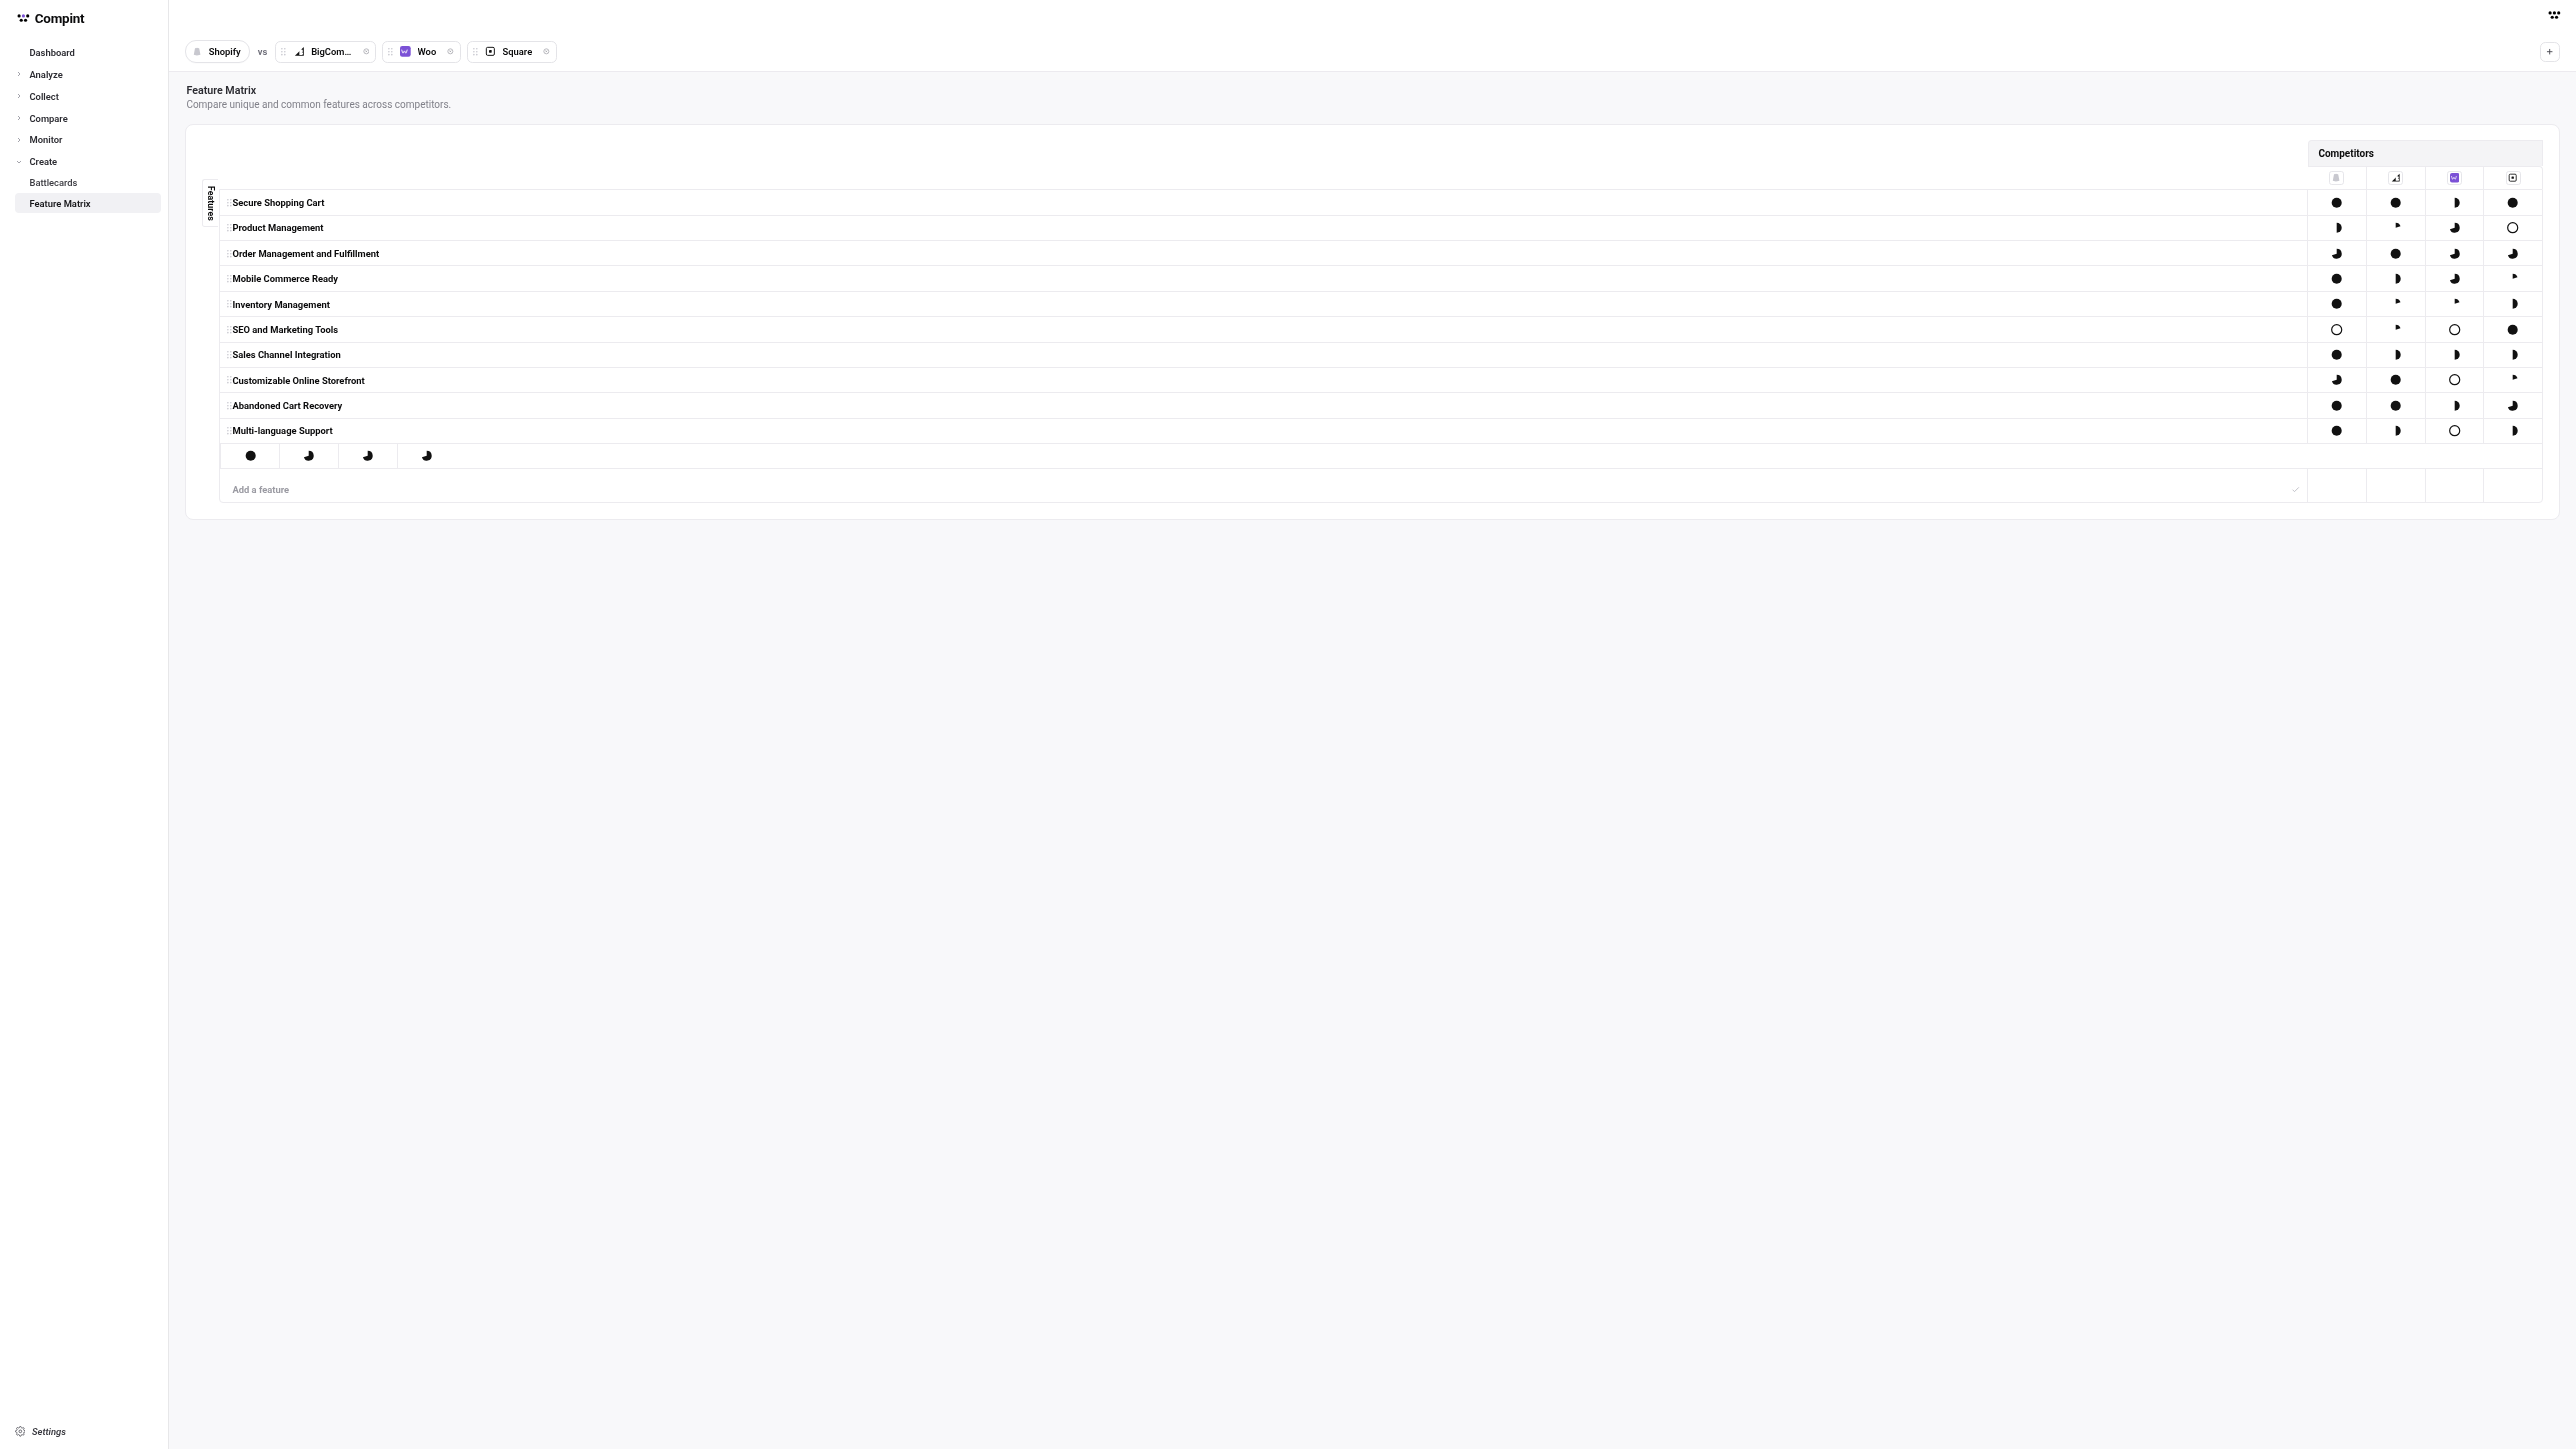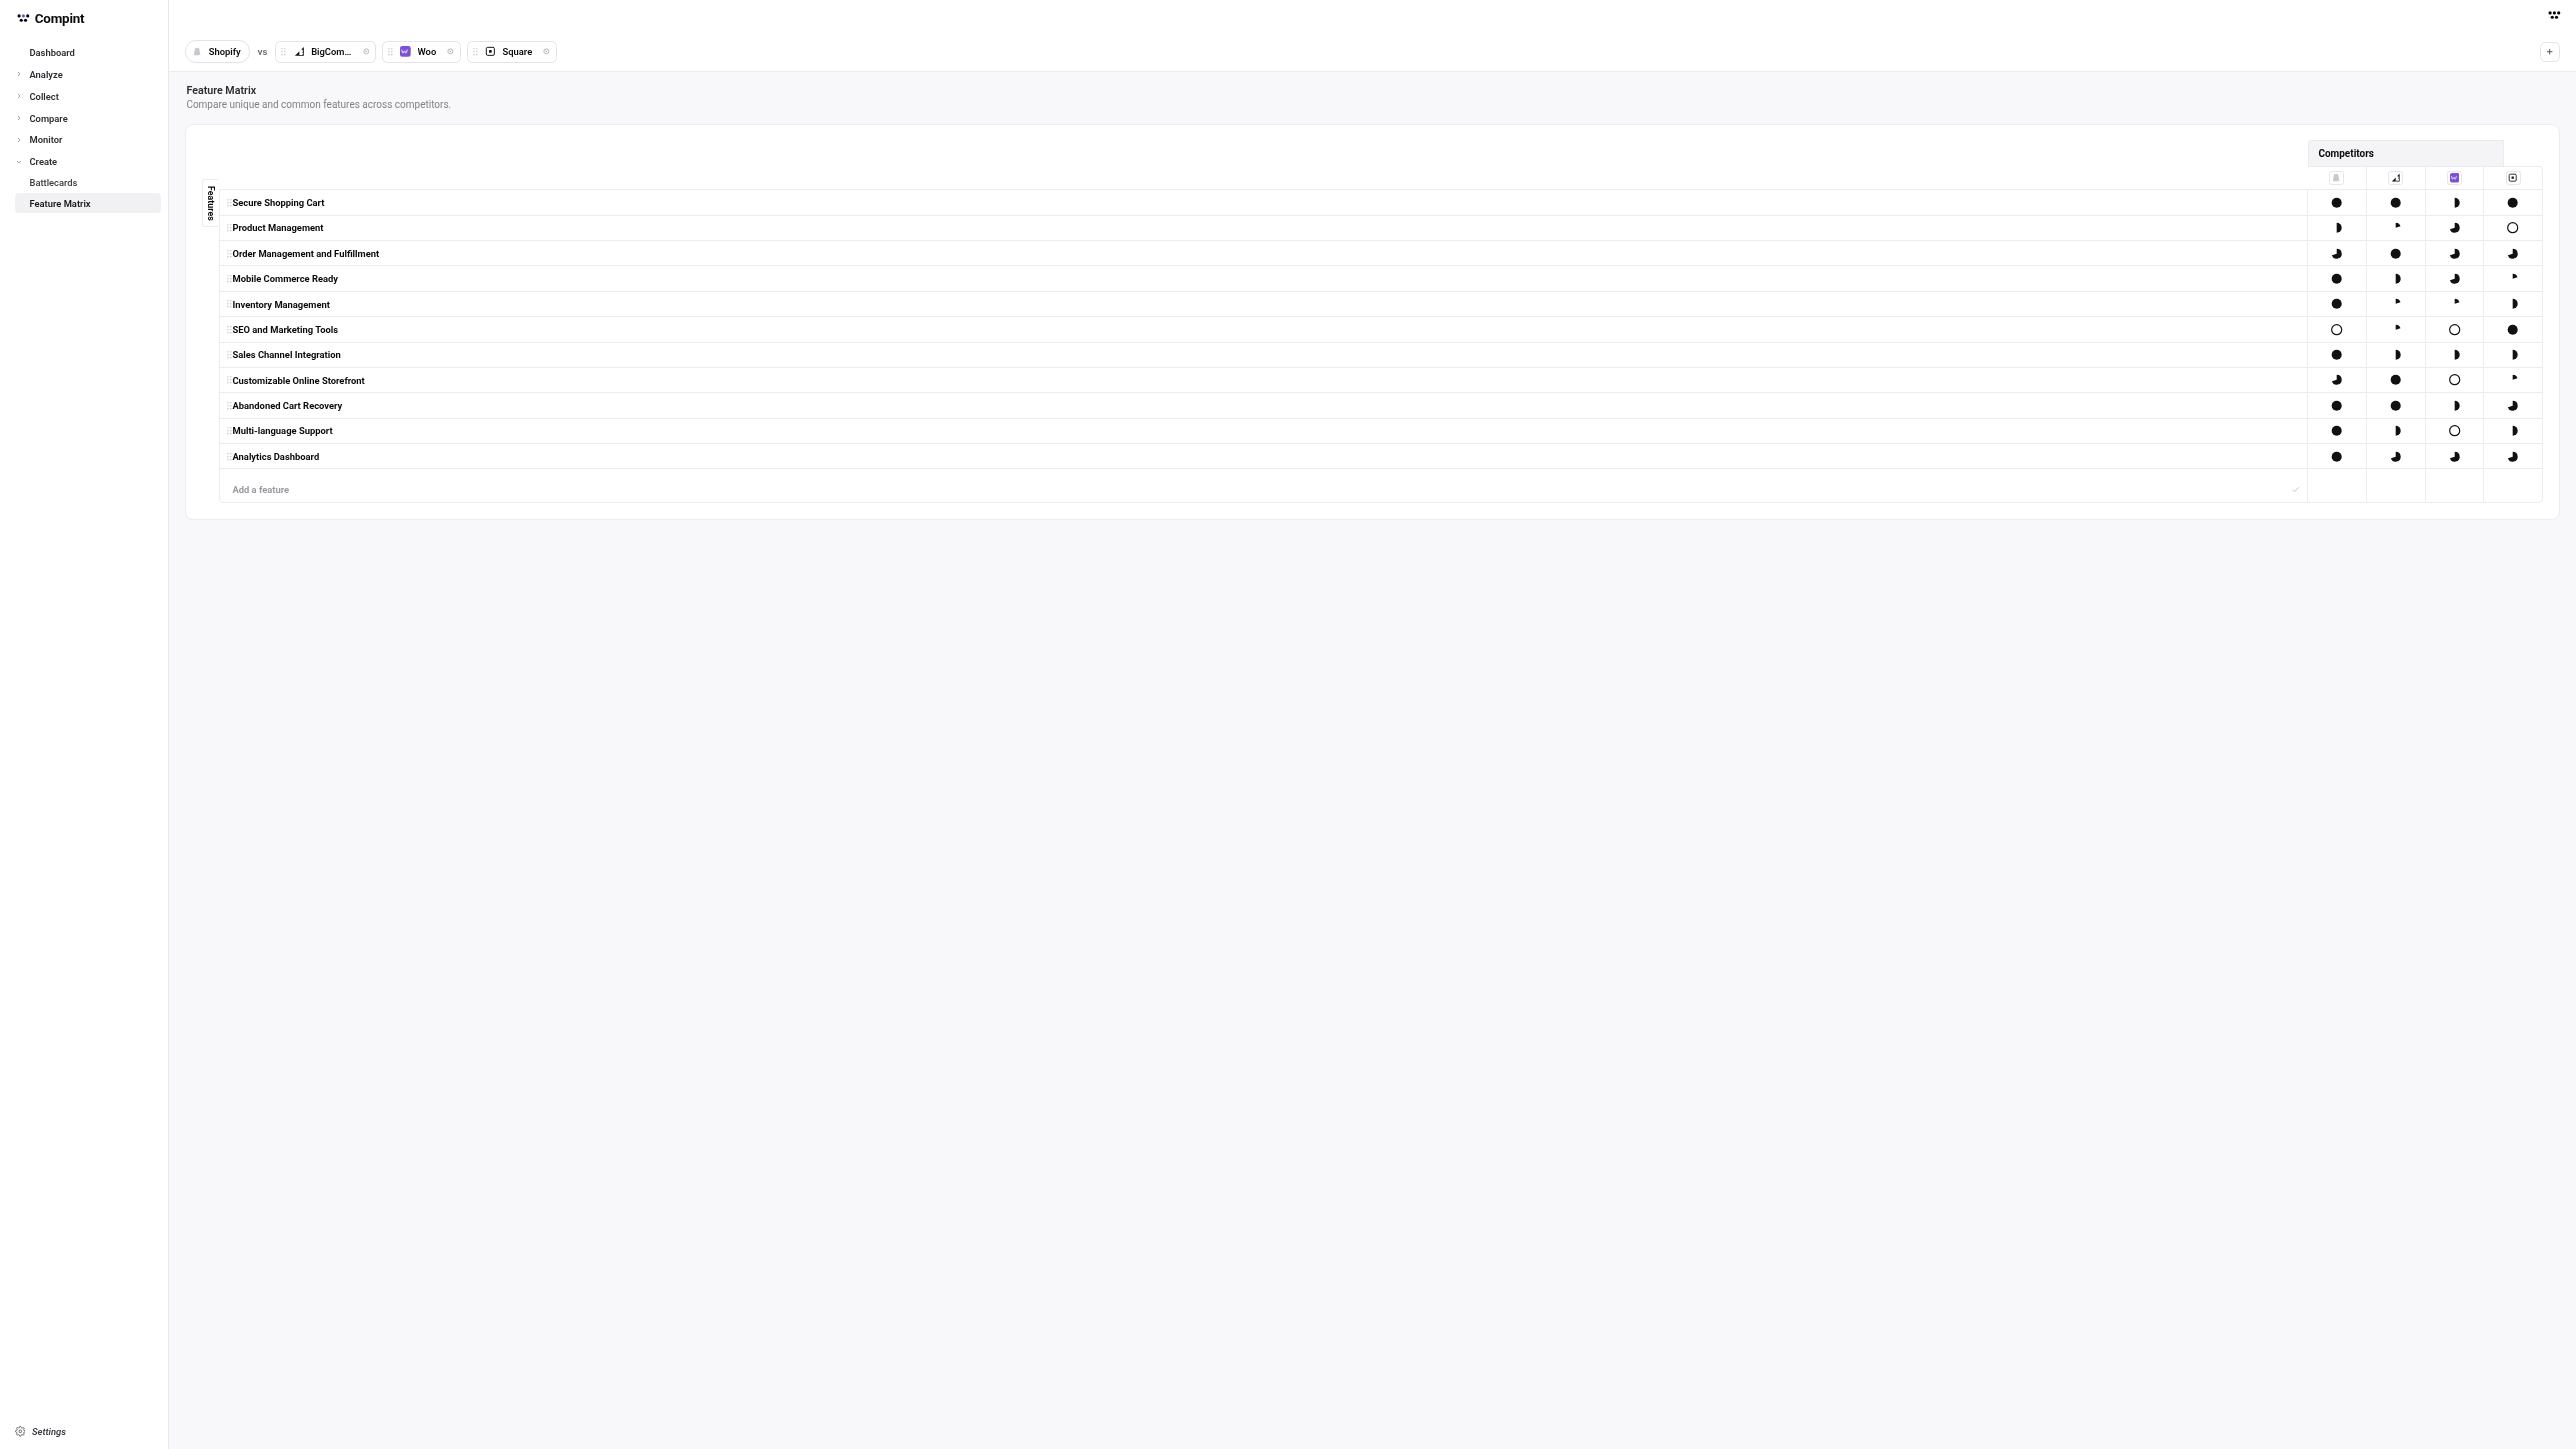--- a/index.html
+++ b/index.html
@@ -46,21 +46,21 @@
 
 .matrix-card { margin: 6.7px 16px; background: #fff; border: 0.7px solid #ecebef; border-radius: 8px; padding: 14.8px 16px 16px 16px; }
 
 .matrix { display: flex; }
 .features-gutter { width: 17.4px; display:flex; align-items:flex-start; padding-top: 39px; }
 .features-gutter .vert { writing-mode: vertical-rl; font-weight: 700; font-size: 8.7px; letter-spacing: 0.1px; border: 0.7px solid #ecebef; border-right: none; padding: 5.4px 2.7px; border-radius: 2.7px 0 0 2.7px; background:#fff; }
 
 .grid-wrap { flex: 1; display: flex; flex-direction: column; }
 .comp-header { display: flex; }
 .comp-header .spacer { flex: 1; }
-.comp-header .title-cell { width: 196px; background: #f4f4f6; border: 0.7px solid #ecebef; border-bottom: none; border-top-left-radius: 4px; display:flex; align-items:center; padding: 6.7px 9.4px; font-weight: 700; font-size: 10px; }
+.comp-header .title-cell { width: 235px; background: #f4f4f6; border: 0.7px solid #ecebef; border-bottom: none; border-top-left-radius: 4px; display:flex; align-items:center; padding: 6.7px 9.4px; font-weight: 700; font-size: 10px; }
 .comp-icons { display: flex; background: #fff; }
 .comp-icons .icon-cell { width: 59px; border: 0.7px solid #ecebef; border-left:none; border-bottom:none; display:flex; align-items:center; justify-content:center; padding: 4px 0; }
 .comp-icons .icon-cell:last-child { border-top-right-radius: 4px; }
 .comp-icons .brand { width: 14.8px; height: 14.8px; border-radius: 2.7px; border:0.7px solid #e6e6ea; display:flex; align-items:center; justify-content:center; background:#fff; }
 
 .rows { border: 0.7px solid #ecebef; border-radius: 0 0 4px 4px; }
 .row { display: flex; border-bottom: 0.7px solid #ecebef; }
 .row:last-child { border-bottom: none; }
 .row .feat { flex: 1; display: flex; align-items: center; gap: 0; padding: 6.7px 6.7px 6.7px 5.4px; font-weight: 700; }
 .row .feat .drag { color:#c4c4cc; display:flex; }
@@ -767,33 +767,20 @@
                     <div class="cell">
                       <span>
                         <svg width="13.4" height="13.4" viewBox="0 0 20 20">
                           <path d="M 10 10 L 10 2.5 A 7.5 7.5 0 0 1 10.00 17.50 Z" fill="#111"></path>
                         </svg>
                       </span>
                     </div>
                   </div>
                 </div>
                 <div class="row">
-                  <div class="feat">
-                    <span class="drag">
-                      <svg width="6.7" height="9.4" viewBox="0 0 10 16">
-                        <circle cx="2.5" cy="3" r="1.3" fill="currentColor"></circle>
-                        <circle cx="7.5" cy="3" r="1.3" fill="currentColor"></circle>
-                        <circle cx="2.5" cy="8" r="1.3" fill="currentColor"></circle>
-                        <circle cx="7.5" cy="8" r="1.3" fill="currentColor"></circle>
-                        <circle cx="2.5" cy="13" r="1.3" fill="currentColor"></circle>
-                        <circle cx="7.5" cy="13" r="1.3" fill="currentColor"></circle>
-                      </svg>
-                    </span>
-                    <span>Analytics Dashboard</span>
-                  </div>
                   <div class="cells">
                     <div class="cell">
                       <span>
                         <svg width="13.4" height="13.4" viewBox="0 0 20 20">
                           <circle cx="10" cy="10" r="7.5" fill="#111"></circle>
                         </svg>
                       </span>
                     </div>
                     <div class="cell">
                       <span>

